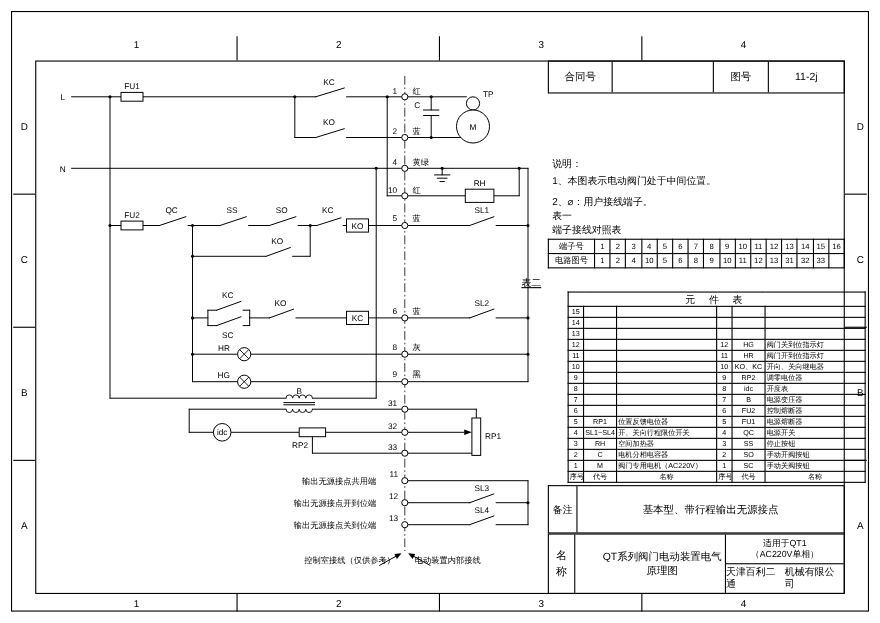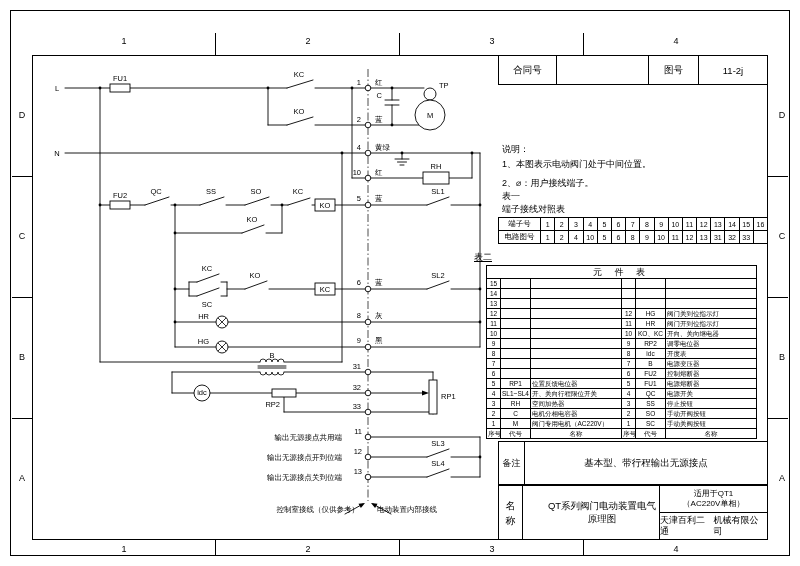--- a/index.html
+++ b/index.html
@@ -16,21 +16,21 @@
   .hdr-box{position:absolute;left:498px;top:55px;width:270px;height:30px;border:1px solid #000;display:flex;font-size:9.5px;}
   .hdr-box .c{border-right:1px solid #000;display:flex;align-items:center;justify-content:center;overflow:hidden;}
   .hdr-box .c:last-child{border-right:none;}
   .notes{position:absolute;left:502px;top:130px;width:262px;font-size:9px;line-height:15px;margin-top:12px;}
   .notes .gap{margin-top:4px;}
   .small-label{position:absolute;font-size:9px;}
   table{border-collapse:collapse;table-layout:fixed;padding-left:27px;}
   .t1{position:absolute;left:498px;top:217px;width:270px;font-size:7px;}
   .t1 td{border:1px solid #000;height:13px;text-align:center;padding:0;overflow:hidden;white-space:nowrap;}
   .t1 td.rl{font-size:7.5px;}
-  .t2{position:absolute;left:486px;top:265px;width:270px;font-size:6.5px;}
+  .t2{position:absolute;left:516px;top:265px;width:270px;font-size:6.5px;}
   .t2 td{border:1px solid #000;height:9px;line-height:9px;padding:0 1px;text-align:center;overflow:hidden;white-space:nowrap;}
   .t2 td.nm{text-align:left;}
   .t2 tr.title td{height:13px;font-size:9px;letter-spacing:5px;}
   .t2 tr.hdr td{height:10px;font-size:6.5px;}
   .t2 tr.loc td{height:13px;font-size:7.5px;}
   .remarks{position:absolute;left:498px;top:441px;width:270px;height:44px;border:1px solid #000;display:flex;}
   .remarks .lab{width:26px;border-right:1px solid #000;display:flex;align-items:center;justify-content:center;font-size:9px;}
   .remarks .txt{flex:1;display:flex;align-items:center;justify-content:center;font-size:9.5px;}
   .tb{position:absolute;left:498px;top:485px;width:270px;height:55px;border:1px solid #000;display:flex;}
   .tb .name{width:24px;border-right:1px solid #000;display:flex;align-items:center;justify-content:center;}

